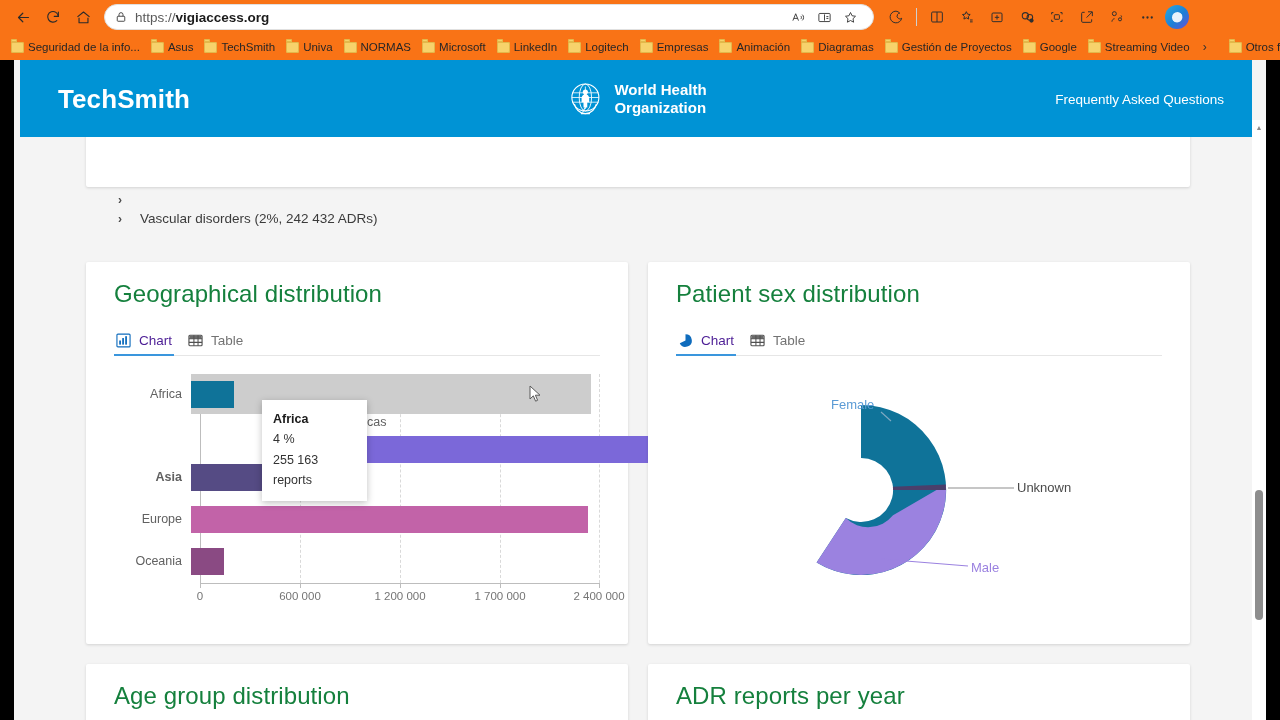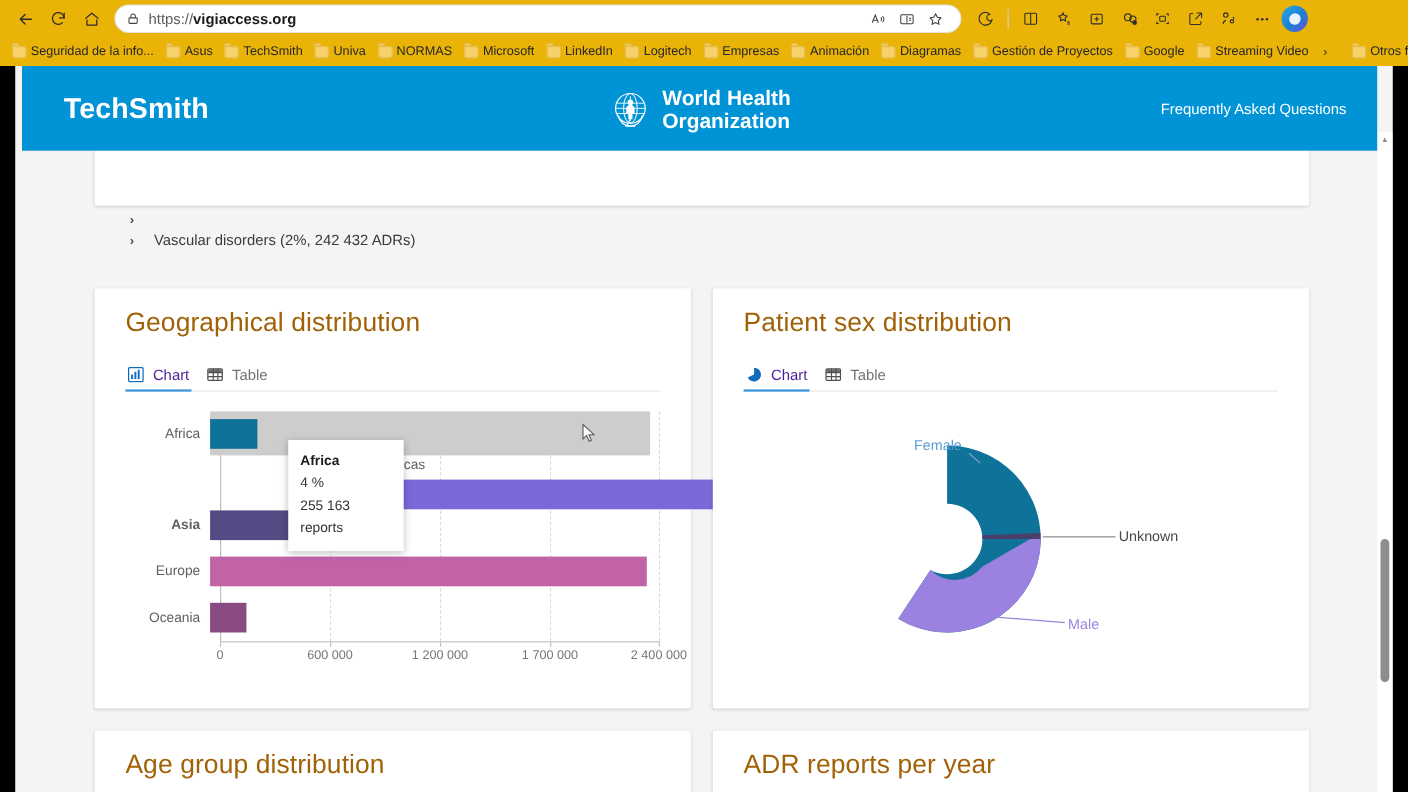--- a/index.html
+++ b/index.html
@@ -7,21 +7,21 @@
   body {
     font-family: "Liberation Sans", sans-serif;
     background: #000;
     font-size: 13px;
     color: #1b1b1b;
   }
 
   
   .browser {
     position: absolute; left: 0; top: 0; width: 1280px; height: 60px;
-    background: #eab308;
+    background: #f97316;
   }
   .toolbar {
     position: absolute; left: 0; top: 0; width: 1280px; height: 34px;
     display: flex; align-items: center; padding: 0 8px;
   }
   .navbtn {
     width: 30px; height: 30px; display: flex; align-items: center; justify-content: center;
     border-radius: 4px; color: #2b2b2b;
   }
   .omnibox {
@@ -87,21 +87,21 @@
   }
   .brand {
     position: absolute; left: 38px; top: 50%; transform: translateY(-50%);
     color: #fff; font-size: 26px; font-weight: bold; letter-spacing: .1px;
   }
   .who {
     position: absolute; left: 50%; transform: translateX(-50%); top: 50%; margin-top: -20px;
     display: flex; align-items: center; gap: 9px; color: #fff;
   }
   .who-logo { width: 40px; height: 40px; flex: 0 0 auto; }
-  .who-text { font-size: 19px; font-weight: bold; line-height: 1.15; }
+  .who-text { font-size: 15px; font-weight: bold; line-height: 1.15; }
   .faq-link {
     position: absolute; right: 28px; top: 50%; transform: translateY(-50%);
     color: #ffffff; font-size: 13.5px; text-decoration: none;
   }
 
   
   .content { position: absolute; left: 0; top: 0; width: 1238px; }
 
   .card {
     position: absolute; background: #fff;
@@ -119,21 +119,21 @@
   .list-row-1 { position: absolute; left: 104px; top: 130px; }
   .list-row-2 { position: absolute; left: 104px; top: 149px; }
 
   .card-geo   { left: 72px;  top: 202px; width: 542px; height: 382px; }
   .card-sex   { left: 634px; top: 202px; width: 542px; height: 382px; }
   .card-age   { left: 72px;  top: 604px; width: 542px; height: 200px; }
   .card-adr   { left: 634px; top: 604px; width: 542px; height: 200px; }
 
   .card-title {
     position: absolute; left: 28px; top: 18px;
-    font-size: 24px; color: #a16207; font-weight: normal; letter-spacing: .1px;
+    font-size: 24px; color: #15803d; font-weight: normal; letter-spacing: .1px;
   }
   .tabs {
     position: absolute; left: 28px; top: 64px; width: 486px;
     display: flex; align-items: flex-end; gap: 0px;
     border-bottom: 1px solid #e6e6e6; height: 30px;
   }
   .tab {
     display: flex; align-items: center; gap: 8px;
     padding: 0 14px 7px 2px; font-size: 13.5px; color: #737373; position: relative;
   }

